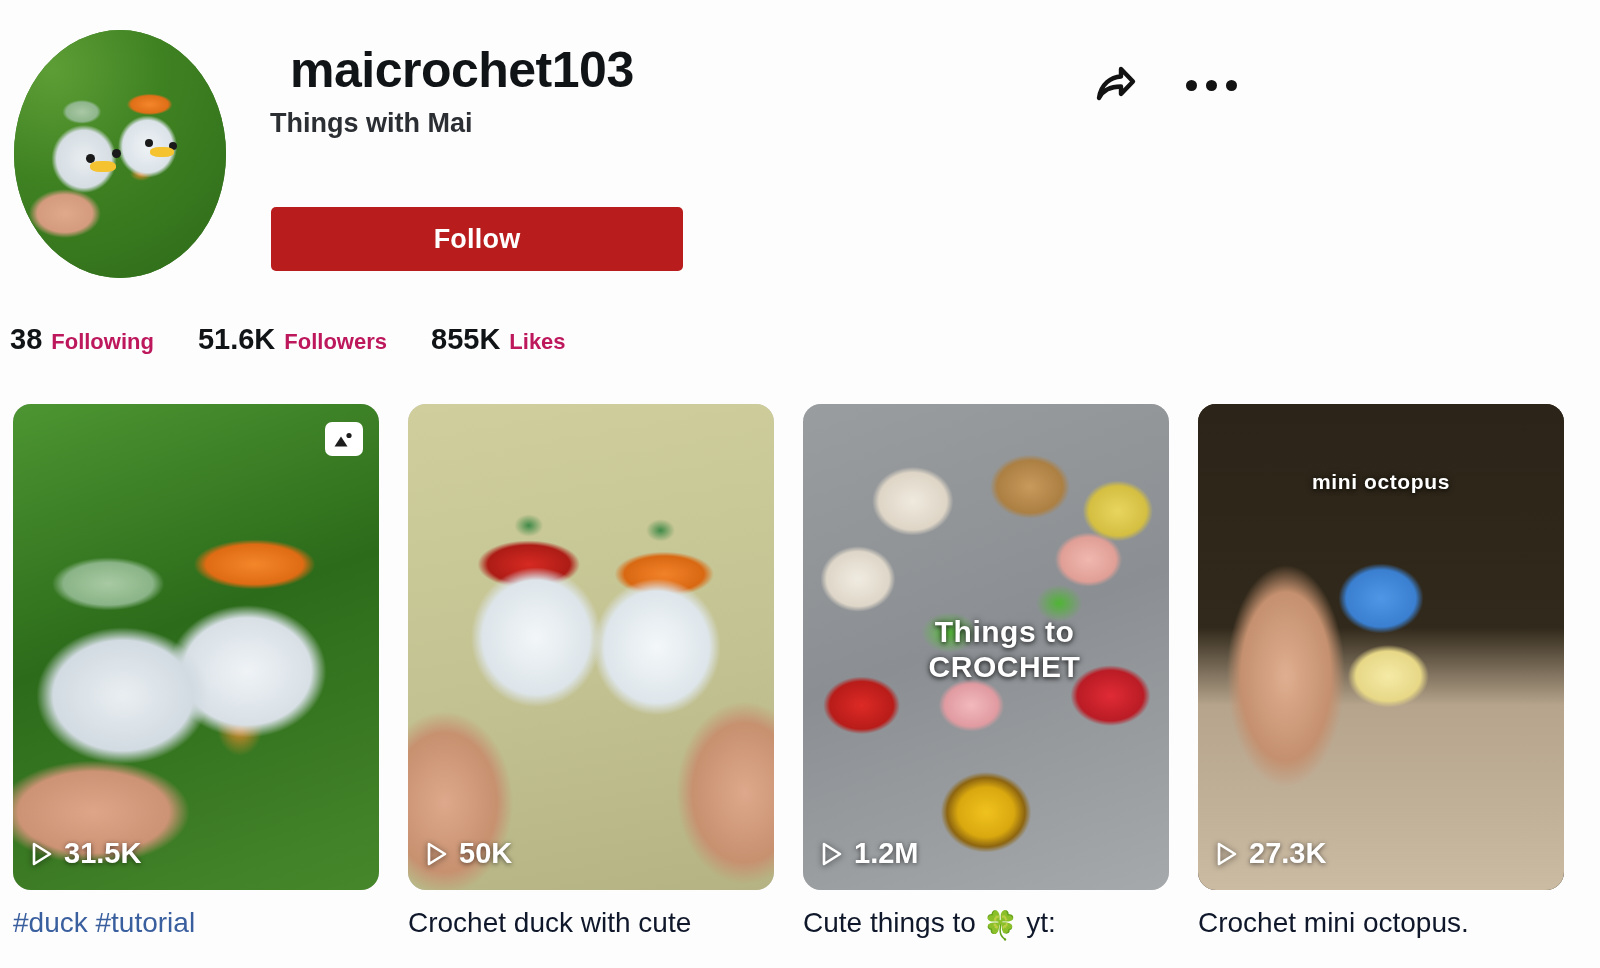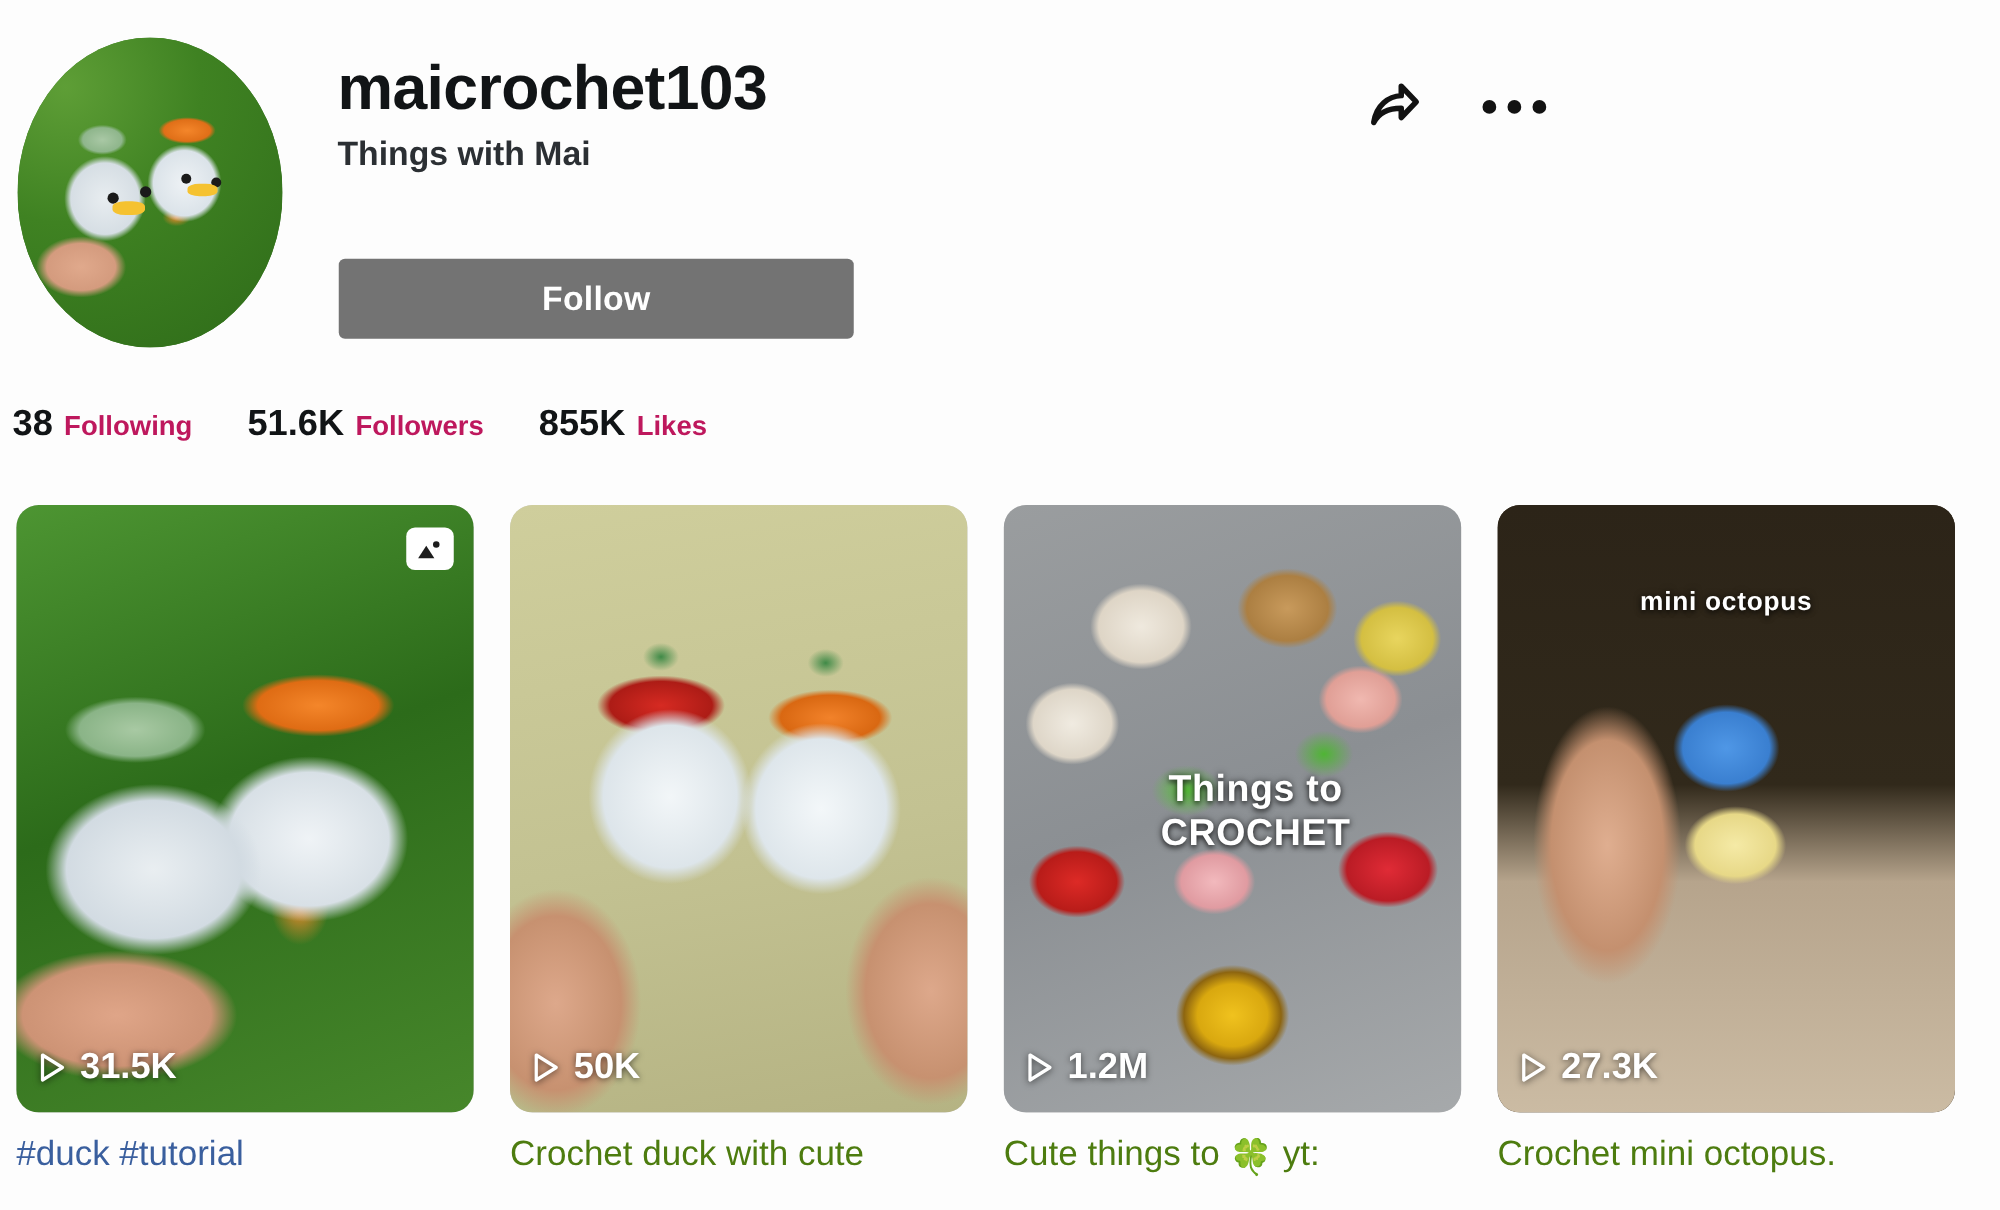--- a/index.html
+++ b/index.html
@@ -51,33 +51,34 @@
   .av-beak { position: absolute; border-radius: 40%; background: #f5c230; }
 
   .identity { position: absolute; left: 270px; top: 44px; width: 820px; }
   .username {
     font-size: 50px;
     font-weight: bold;
     color: #111416;
     letter-spacing: -0.5px;
     line-height: 1.05;
     white-space: nowrap;
+    margin-left: 20px;
   }
   .displayname {
     margin-top: 12px;
     font-size: 27px;
     font-weight: bold;
     color: #2b2f33;
     line-height: 1.1;
   }
   .follow-button {
     position: absolute;
     left: 271px; top: 207px;
     width: 412px; height: 64px;
-    background: #737373;
+    background: #b91c1c;
     border: none;
     border-radius: 5px;
     color: #ffffff;
     font-family: "Liberation Sans", sans-serif;
     font-size: 27px;
     font-weight: bold;
     cursor: pointer;
     letter-spacing: .2px;
   }
 
@@ -224,21 +225,21 @@
     width: 38px; height: 34px;
     background: #ffffff;
     border-radius: 7px;
     display: flex; align-items: center; justify-content: center;
   }
 
   .video-caption {
     margin-top: 16px;
     font-size: 28px;
     font-weight: normal;
-    color: #4d7c0f;
+    color: #0f172a;
     line-height: 1.18;
     white-space: nowrap;
     overflow: hidden;
   }
   .video-caption.link { color: #3a5f9e; font-weight: normal; }
   .cap-emoji { display: inline-block; vertical-align: -3px; }
 </style>
 </head>
 <body>
 

